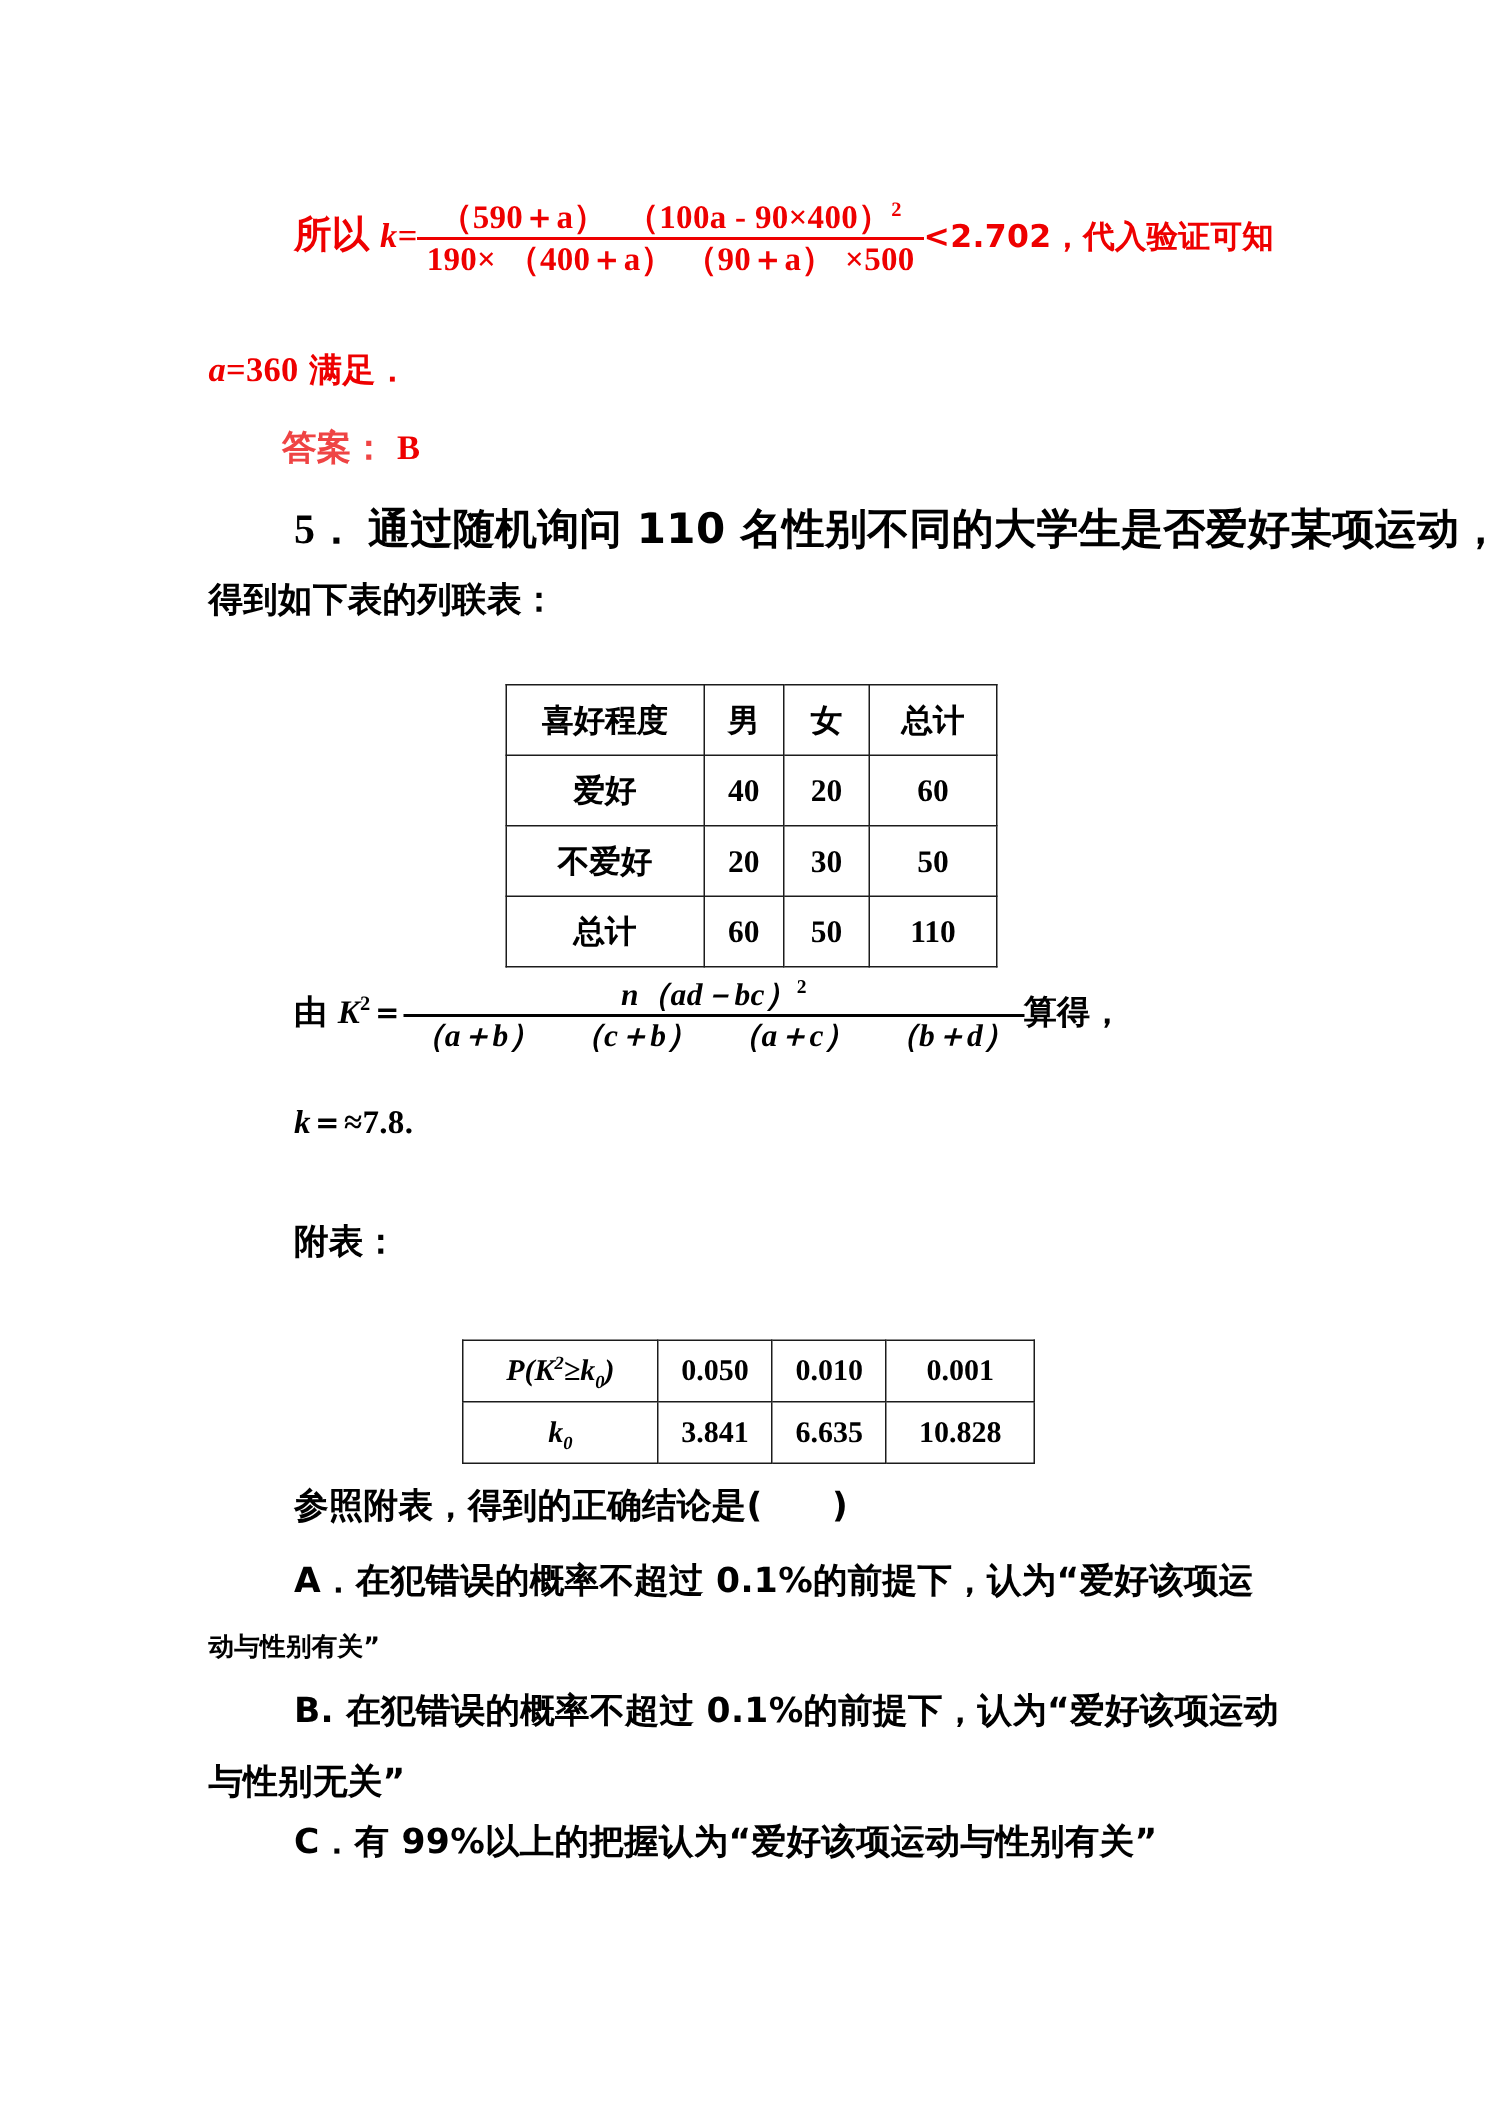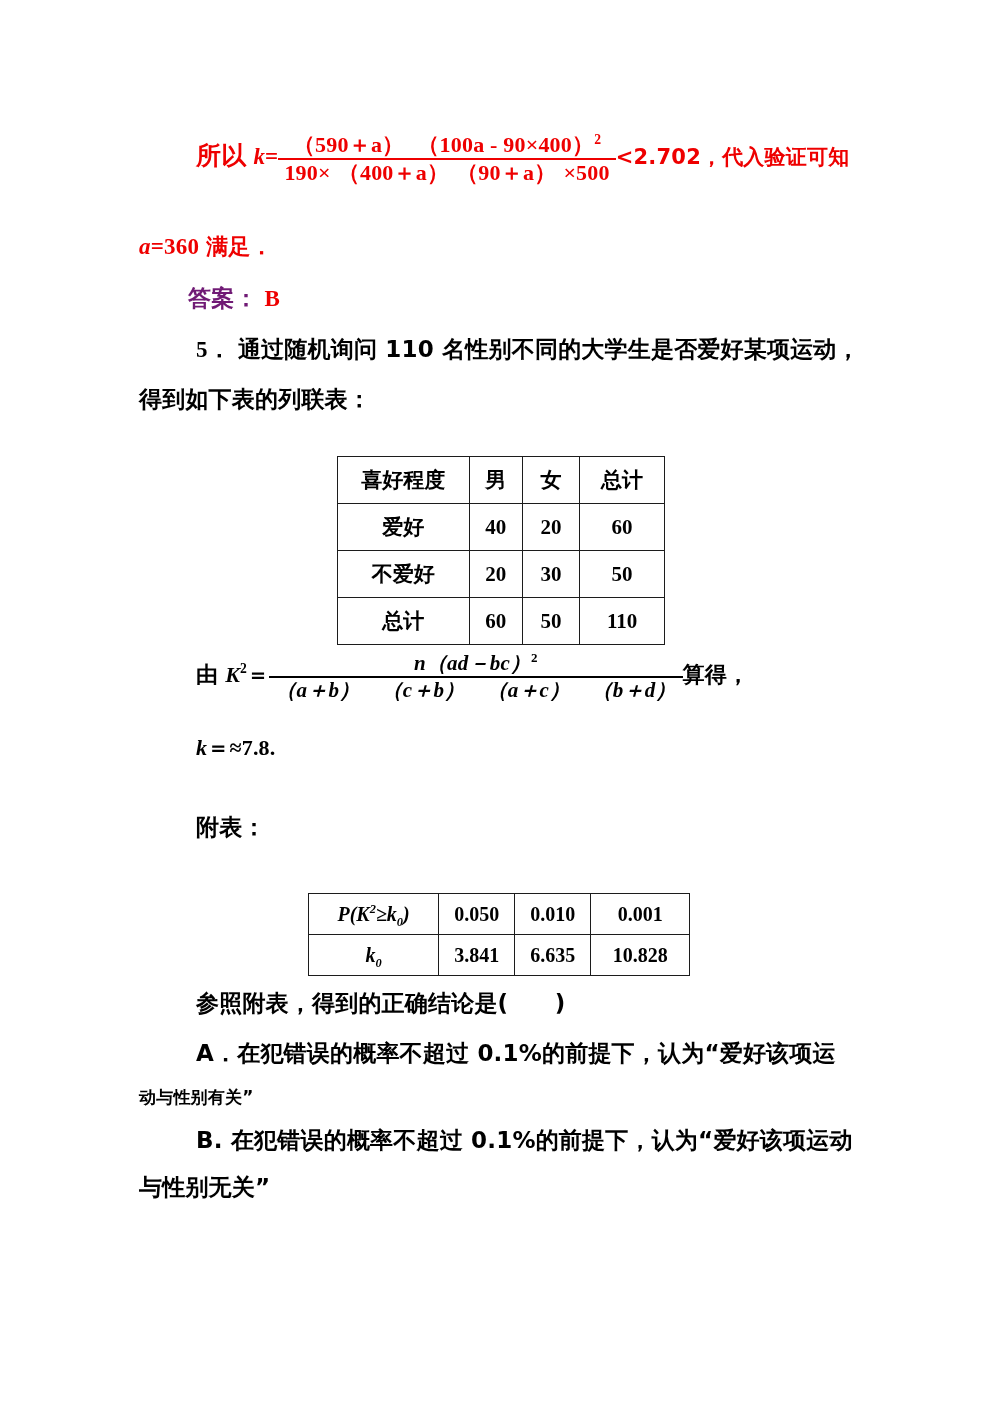--- a/index.html
+++ b/index.html
@@ -42,21 +42,21 @@
   }
 
   .mathup {
     font-family: "Liberation Serif", "DejaVu Serif", serif;
     font-style: normal;
     font-weight: bold;
   }
 
   
   .red { color: #ee0000; }
-  .blue { color: #701a75; font-family: Liberation Mono, monospace; }
+  .blue { color: #ef4444; font-family: Liberation Mono, monospace; }
 
   .frac {
     display: inline-block;
     vertical-align: middle;
     text-align: center;
     line-height: 1.08;
   }
   .frac > .num {
     display: block;
     padding: 0 6px 1px 6px;
@@ -145,21 +145,21 @@
   </div>
 
   <div class="blk red" id="solution-line-2" style="left:139px; top:232px; font-size:23px;">
     <span class="mathit">a</span><span class="mathup">=</span><span class="mathup">360</span><span class="gap-s"></span><span class="cn" style="font-size:22px;">满足．</span>
   </div>
 
   <div class="blk" id="answer-line" style="left:188px; top:283px; font-size:23px;">
     <span class="cn blue">答案：</span><span class="gap-s"></span><span class="mathup red">B</span>
   </div>
 
-  <div class="blk cn" id="question-line-1" style="left:196px; top:334px; font-size:23px;text-align:center;">
+  <div class="blk cn" id="question-line-1" style="left:196px; top:334px; font-size:28px;text-align:center;">
     <span class="mathup">5．</span><span class="gap-s"></span><span>通过随机询问 110 名性别不同的大学生是否爱好某项运动，</span>
   </div>
 
   <div class="blk cn" id="question-line-2" style="left:139px; top:384px; font-size:23px;">得到如下表的列联表：</div>
 
   <table class="grid" id="contingency-table">
     <tbody>
         <tr>
       <td class="c0">喜好程度</td>
       <td class="c1">男</td>
@@ -215,14 +215,15 @@
     </table>
 
   <div class="blk cn" id="prompt-line" style="left:196px; top:988px; font-size:23px;">参照附表，得到的正确结论是(　　)</div>
 
   <div class="blk cn" id="option-a-line-1" style="left:196px; top:1038px; font-size:23px;">A．在犯错误的概率不超过 0.1%的前提下，认为“爱好该项运</div>
   <div class="blk cn" id="option-a-line-2" style="left:139px; top:1086px; font-size:17px;">动与性别有关”</div>
 
   <div class="blk cn" id="option-b-line-1" style="left:196px; top:1125px; font-size:23px;">B. 在犯错误的概率不超过 0.1%的前提下，认为“爱好该项运动</div>
   <div class="blk cn" id="option-b-line-2" style="left:139px; top:1172px; font-size:23px;">与性别无关”</div>
 
+  <div class="blk cn" id="option-c-line-1" style="left:196px; top:1212px; font-size:23px;">C．有 99%以上的把握认为“爱好该项运动与性别有关”</div>
 
 </div>
 
 </body></html>

